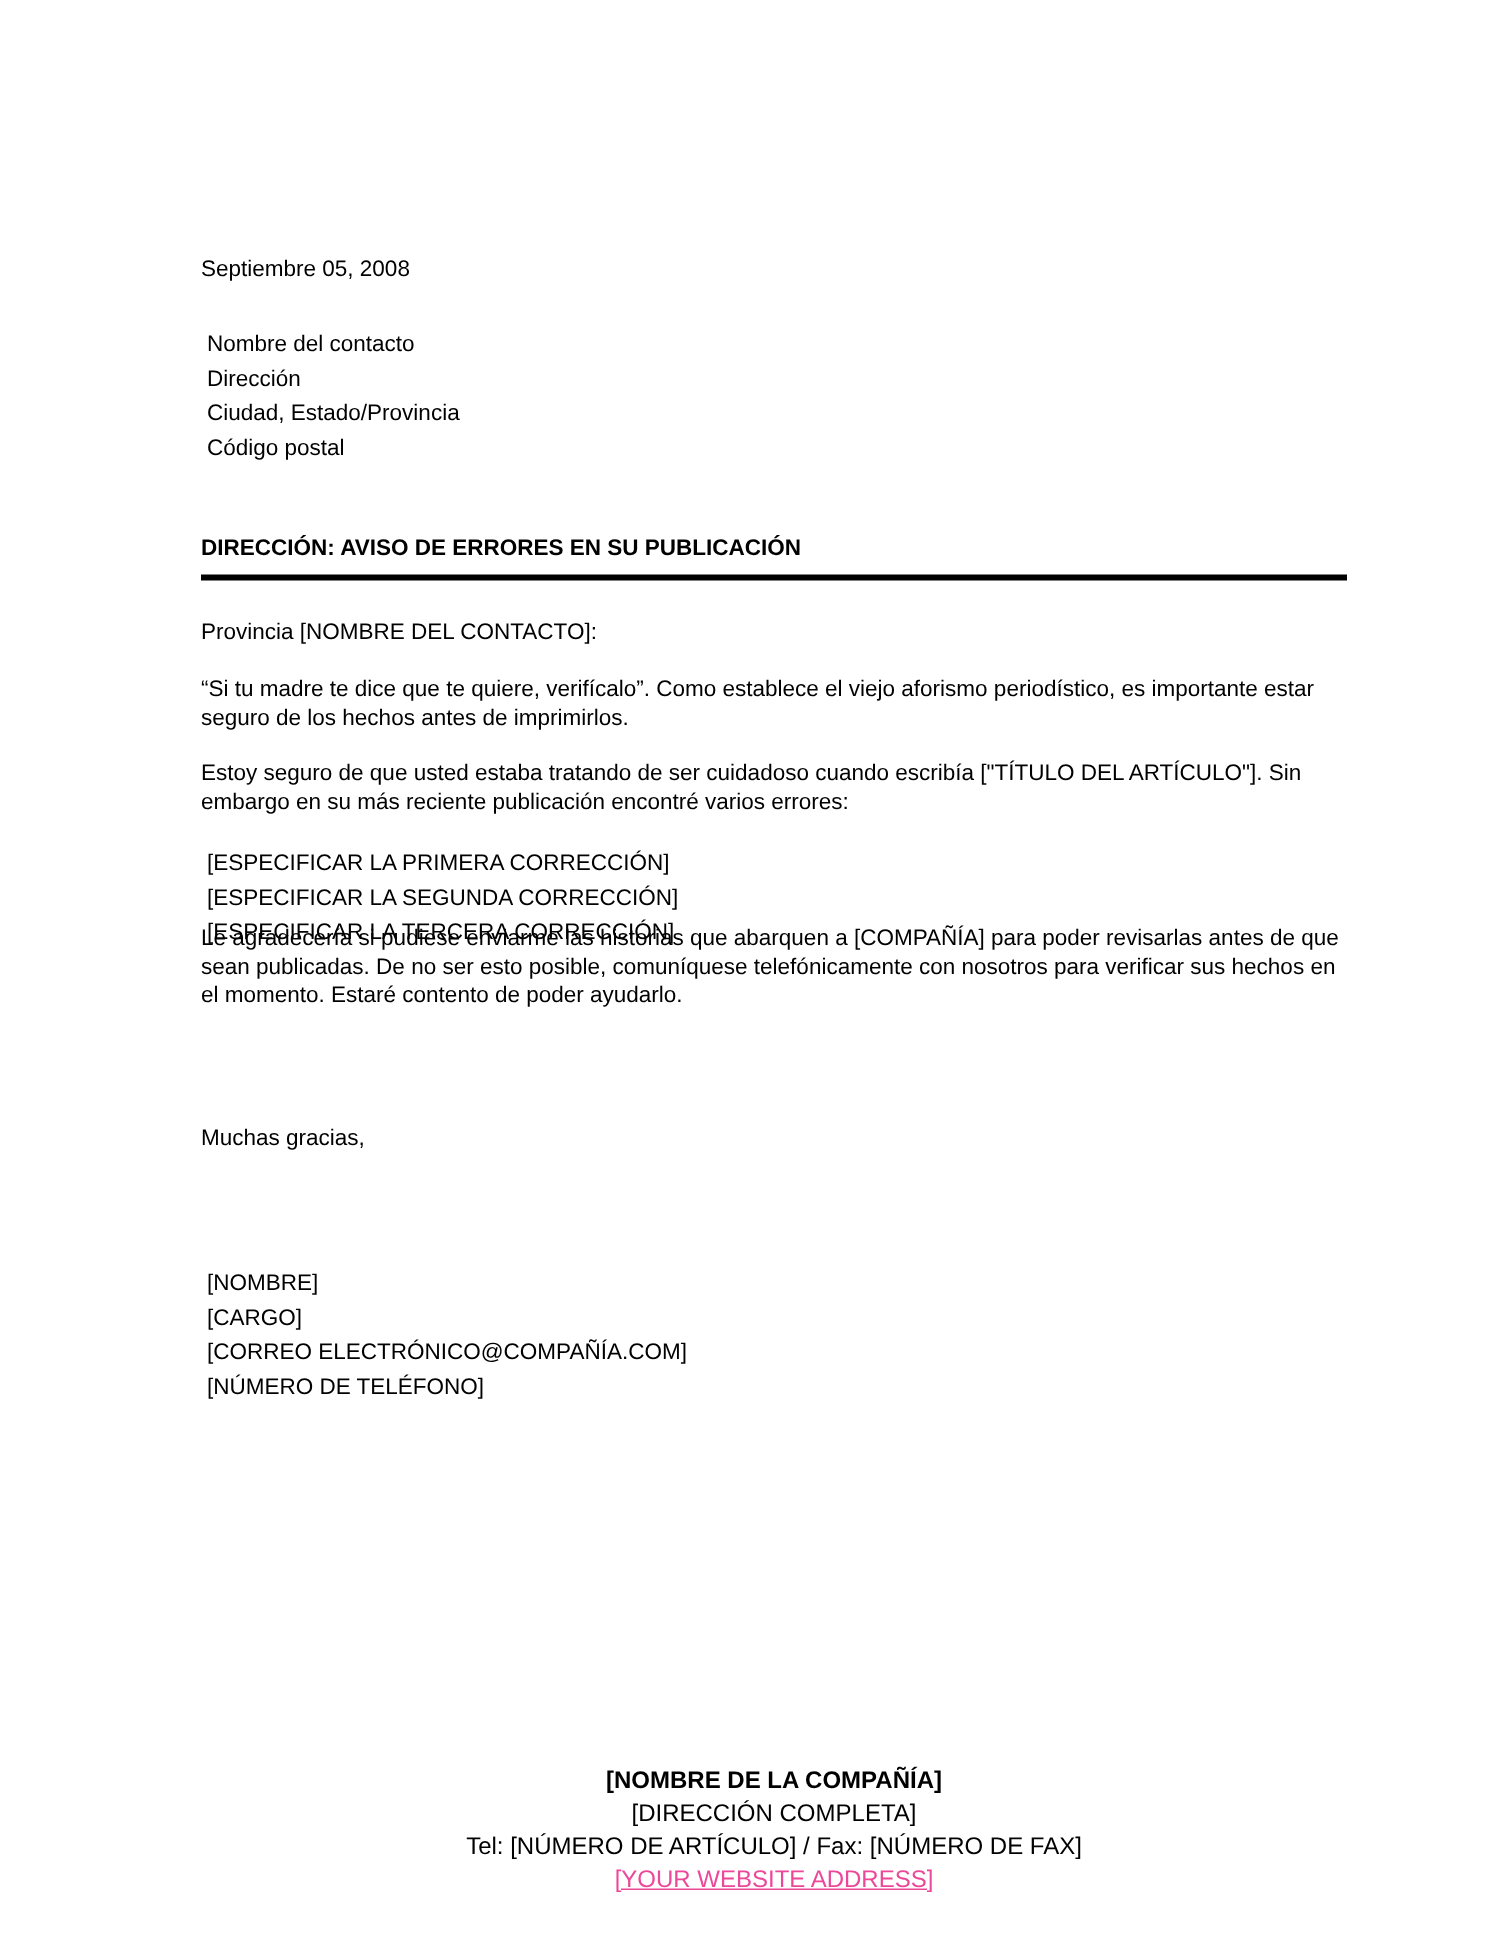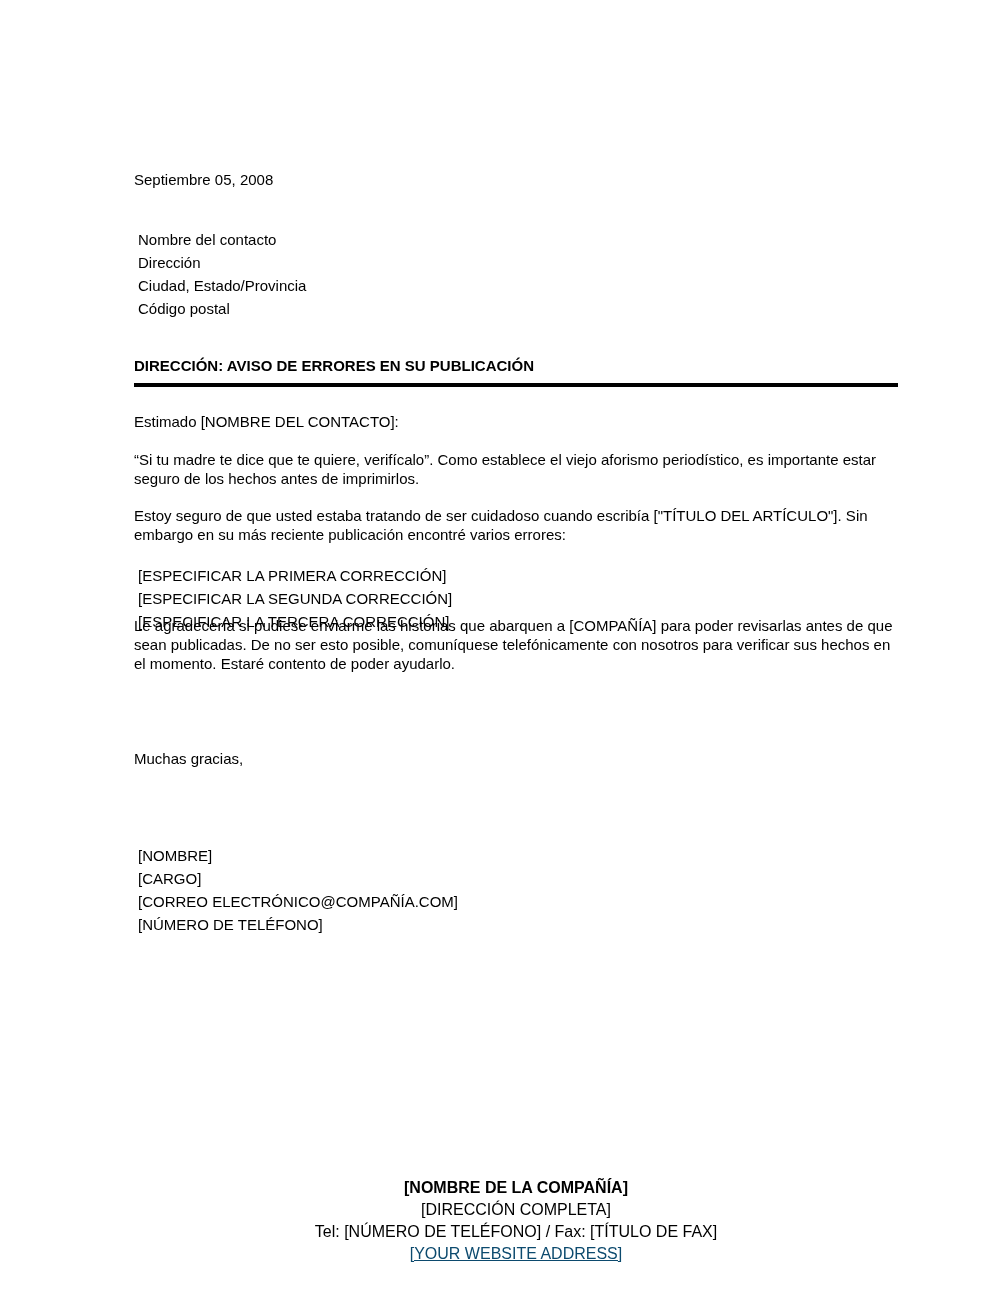--- a/index.html
+++ b/index.html
@@ -9,39 +9,39 @@
     width: 1000px;
     height: 1290px;
     background: #ffffff;
     font-family: "Liberation Sans", sans-serif;
     color: #000000;
     font-size: 15px;
     line-height: 19px;
   }
   .abs { position: absolute; left: 118px; width: 764px; }
   .date-block { top: 154px; }
-  .recipient-block { top: 210px; }
+  .recipient-block { top: 200px; }
   .subject-block { top: 340px; font-weight: bold; }
   .heading-rule { top: 367px; height: 4px; background: #000000; }
   .salutation-block { top: 396px; }
   .para-1 { top: 434px; }
   .para-2 { top: 490px; }
   .corrections-block { top: 546px; }
   .para-3 { top: 600px; }
   .valediction-block { top: 733px; }
   .signature-block { top: 826px; }
   .footer-block {
     top: 1159px;
     text-align: center;
     font-size: 16px;
     line-height: 18px;
   }
   .footer-company { font-weight: bold; }
   .footer-link {
-    color: #0c4a6e;
+    color: #ec4899;
     text-decoration: underline;
     cursor: pointer;
   }
 </style>
 </head>
 <body>
 
 <div class="page">
 
   <div class="abs date-block">Septiembre 05, 2008</div>
@@ -49,21 +49,21 @@
   <div class="abs recipient-block">
     <div>Nombre del contacto</div>
     <div>Dirección</div>
     <div>Ciudad, Estado/Provincia</div>
     <div>Código postal</div>
   </div>
 
   <div class="abs subject-block">DIRECCIÓN: AVISO DE ERRORES EN SU PUBLICACIÓN</div>
   <div class="abs heading-rule"></div>
 
-  <div class="abs salutation-block">Estimado [NOMBRE DEL CONTACTO]:</div>
+  <div class="abs salutation-block">Provincia [NOMBRE DEL CONTACTO]:</div>
 
   <div class="abs para-1">“Si tu madre te dice que te quiere, verifícalo”. Como establece el viejo aforismo periodístico, es importante estar seguro de los hechos antes de imprimirlos.</div>
 
   <div class="abs para-2">Estoy seguro de que usted estaba tratando de ser cuidadoso cuando escribía ["TÍTULO DEL ARTÍCULO"]. Sin embargo en su más reciente publicación encontré varios errores:</div>
 
   <div class="abs corrections-block">
     <div>[ESPECIFICAR LA PRIMERA CORRECCIÓN]</div>
     <div>[ESPECIFICAR LA SEGUNDA CORRECCIÓN]</div>
     <div>[ESPECIFICAR LA TERCERA CORRECCIÓN]</div>
   </div>
@@ -75,17 +75,17 @@
   <div class="abs signature-block">
     <div>[NOMBRE]</div>
     <div>[CARGO]</div>
     <div>[CORREO ELECTRÓNICO@COMPAÑÍA.COM]</div>
     <div>[NÚMERO DE TELÉFONO]</div>
   </div>
 
   <div class="abs footer-block">
     <div class="footer-company">[NOMBRE DE LA COMPAÑÍA]</div>
     <div>[DIRECCIÓN COMPLETA]</div>
-    <div>Tel: [NÚMERO DE TELÉFONO] / Fax: [TÍTULO DE FAX]</div>
+    <div>Tel: [NÚMERO DE ARTÍCULO] / Fax: [NÚMERO DE FAX]</div>
     <div><a class="footer-link">[YOUR WEBSITE ADDRESS]</a></div>
   </div>
 
 </div>
 
 </body></html>

